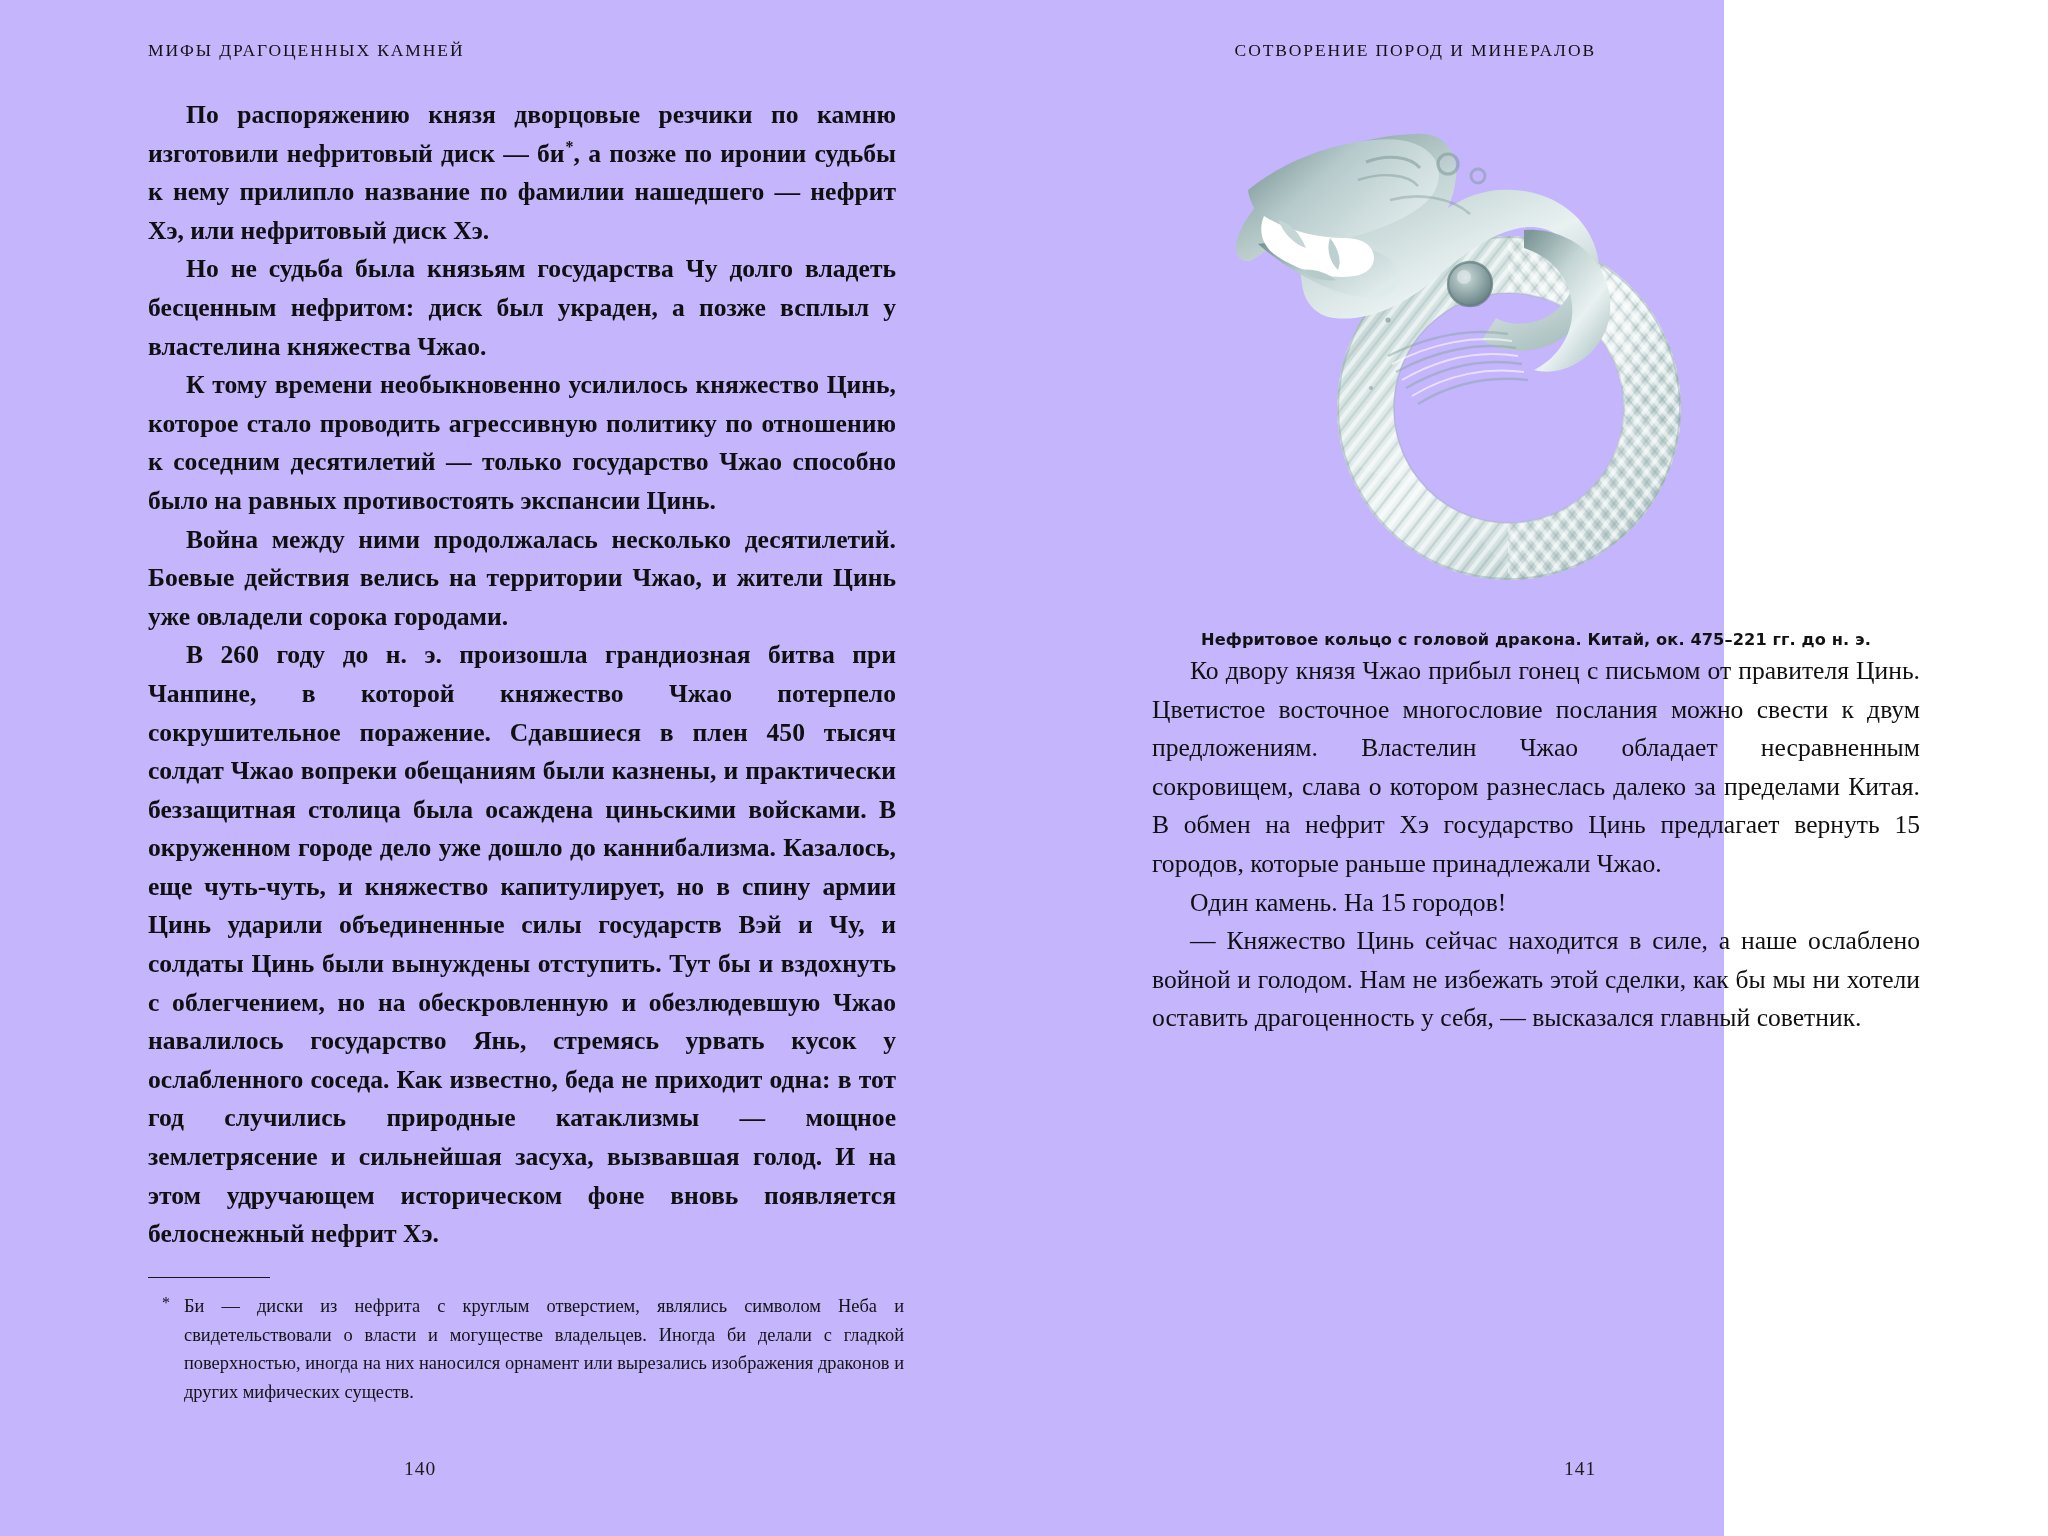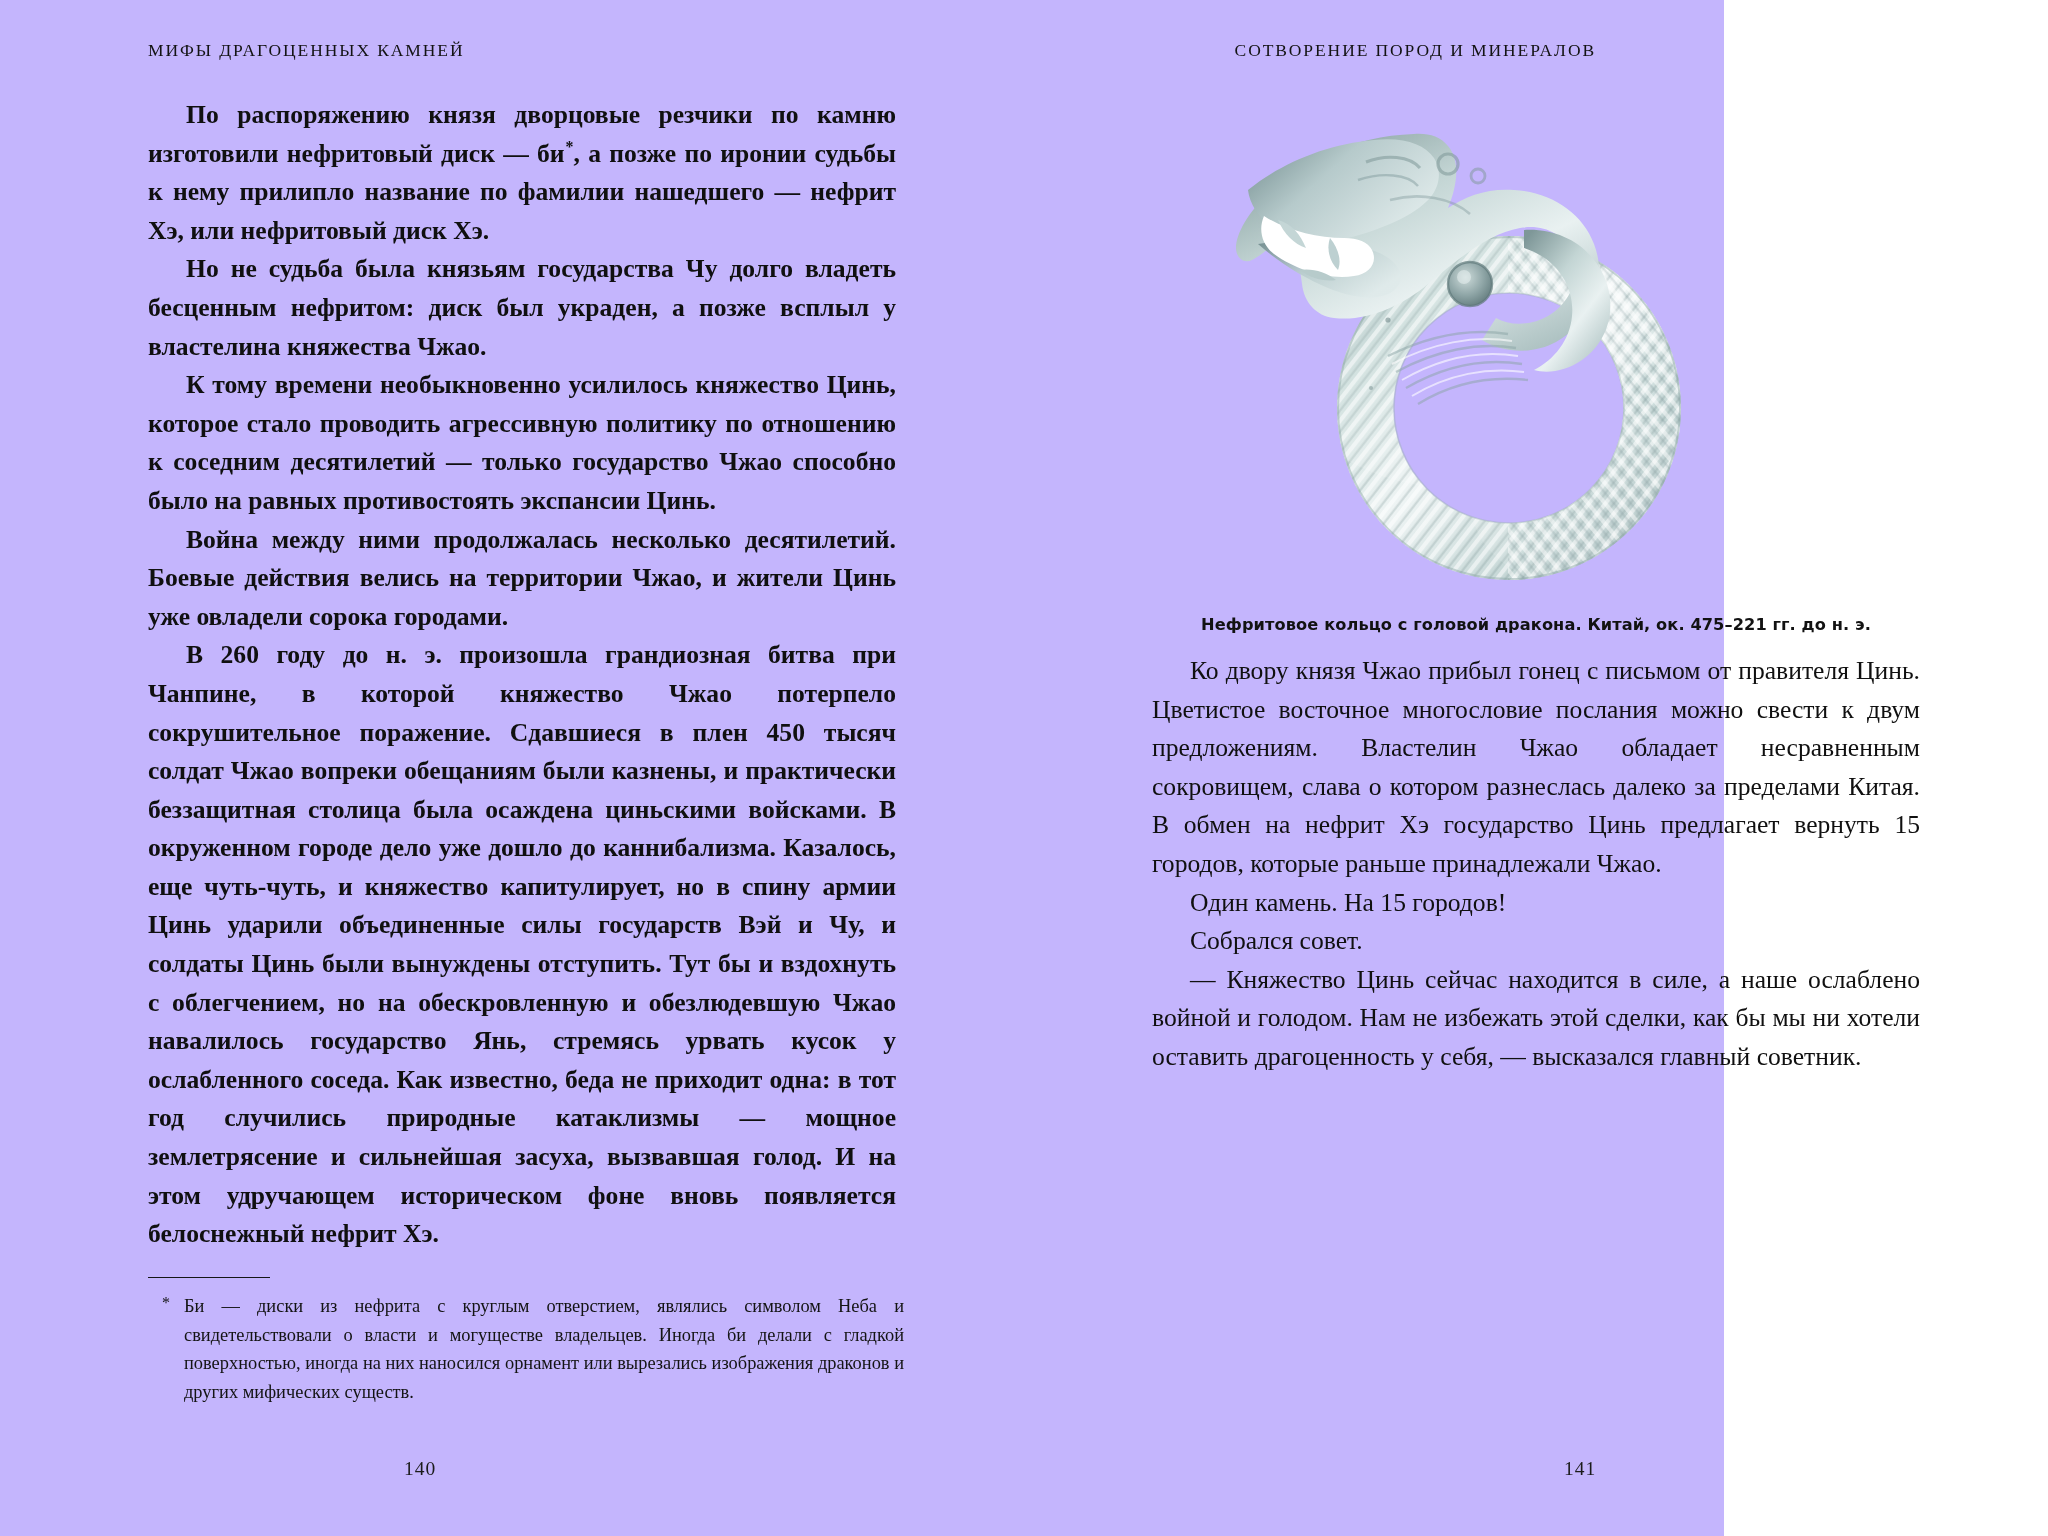--- a/index.html
+++ b/index.html
@@ -123,21 +123,21 @@
     width: 768px;
   }
   .figure-art {
     position: relative;
     width: 768px;
     height: 520px;
   }
   .figure-art svg { display: block; width: 100%; height: 100%; }
 
   .figure-caption {
-    margin-top: 7px;
+    margin-top: 22px;
     font-family: "DejaVu Sans", "Liberation Sans", sans-serif;
     font-size: 16.2px;
     font-weight: 700;
     letter-spacing: 0.1px;
     color: #121212;
     text-align: center;
     white-space: nowrap;
   }
 </style>
 </head>
@@ -334,19 +334,18 @@
         </g>
       </svg>
     </div>
 
     <div class="figure-caption">Нефритовое кольцо с головой дракона. Китай, ок. 475–221 гг. до н. э.</div>
   </div>
 
   <div class="body-col body-right">
     <p>Ко двору князя Чжао прибыл гонец с письмом от правителя Цинь. Цветистое восточное многословие послания можно свести к двум предложениям. Властелин Чжао обладает несравненным сокровищем, слава о котором разнеслась далеко за пределами Китая. В обмен на нефрит Хэ государство Цинь предлагает вернуть 15 городов, которые раньше принадлежали Чжао.</p>
     <p>Один камень. На 15 городов!</p>
-    <p>Собрался совет.</p>
     <p>— Княжество Цинь сейчас находится в силе, а наше ослаблено войной и голодом. Нам не избежать этой сделки, как бы мы ни хотели оставить драгоценность у себя, — высказался главный советник.</p>
   </div>
 
   <div class="folio folio-right" style="left:1024px;width:1024px;">141</div>
 
 </div>
 
 </body></html>

